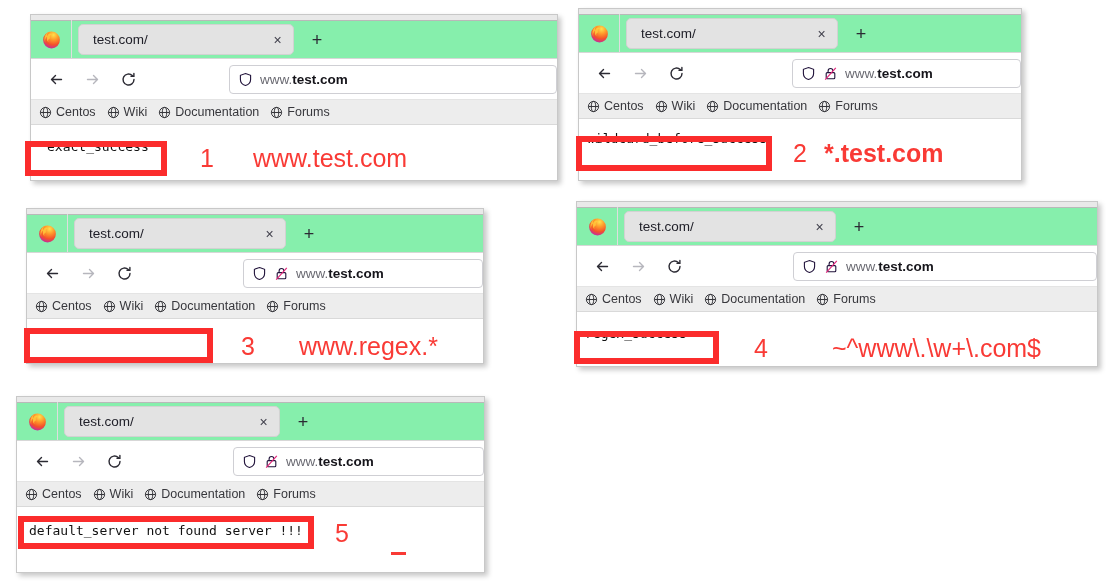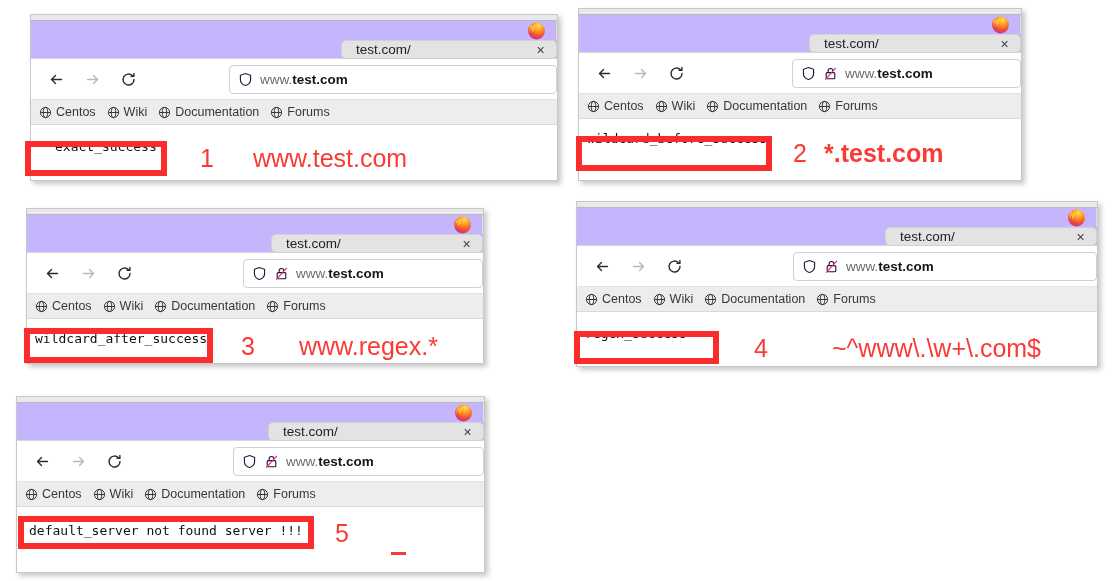--- a/index.html
+++ b/index.html
@@ -30,26 +30,25 @@
   .titlebar-strip {
     height: 5px;
     background: #e9e9e9;
     border-bottom: 1px solid #b9b9b9;
   }
 
   
   .tabstrip {
     display: flex;
     align-items: flex-end;
-    background: #c4b5fd;
+    background: #86efac;
     height: 38px;
     padding: 0;
     box-sizing: border-box;
     border-bottom: 1px solid #d7d7d7;
-    flex-direction: column;
   }
   .fx-logo-cell {
     width: 40px;
     min-width: 40px;
     height: 38px;
     display: flex;
     align-items: center;
     justify-content: center;
     border-right: 1px solid #dedede;
   }
@@ -298,21 +297,21 @@
             <svg width="13" height="13" viewBox="0 0 13 13" fill="none" stroke="#37373c" stroke-width="1">
               <circle cx="6.5" cy="6.5" r="5.1"></circle>
               <ellipse cx="6.5" cy="6.5" rx="2.2" ry="5.1"></ellipse>
               <path d="M1.4 6.5h10.2"></path>
             </svg>
           </span>
         <span>Forums</span>
       </div>
     </div>
     <div class="content" style="height:56px;">
-      <span class="pagetext" style="left:24px; top:14px;">exact_success</span>
+      <span class="pagetext" style="left:16px; top:14px;">exact_success</span>
     </div>
   </div>
   <div class="redbox" style="left:25px; top:141px; width:142px; height:35px;"></div>
   <div class="anno anno-num" style="left:200px; top:144px;">1</div>
   <div class="anno anno-txt" style="left:253px; top:144px;">www.test.com</div>
 
   <div class="browser" style="left:578px; top:8px; width:444px; height:173px;">
     <div class="titlebar-strip"></div>
     <div class="tabstrip">
       <div class="fx-logo-cell">
@@ -499,23 +498,20 @@
         <span class="globe">
             <svg width="13" height="13" viewBox="0 0 13 13" fill="none" stroke="#37373c" stroke-width="1">
               <circle cx="6.5" cy="6.5" r="5.1"></circle>
               <ellipse cx="6.5" cy="6.5" rx="2.2" ry="5.1"></ellipse>
               <path d="M1.4 6.5h10.2"></path>
             </svg>
           </span>
         <span>Forums</span>
       </div>
     </div>
-    <div class="content" style="height:45px;">
-      <span class="pagetext" style="left:8px; top:12px;">wildcard_after_success</span>
-    </div>
   </div>
   <div class="redbox" style="left:24px; top:328px; width:189px; height:35px;"></div>
   <div class="anno anno-num" style="left:241px; top:332px;">3</div>
   <div class="anno anno-txt" style="left:299px; top:332px;">www.regex.*</div>
 
   <div class="browser" style="left:576px; top:201px; width:522px; height:166px;">
     <div class="titlebar-strip"></div>
     <div class="tabstrip">
       <div class="fx-logo-cell">
         <span class="fx-logo">

